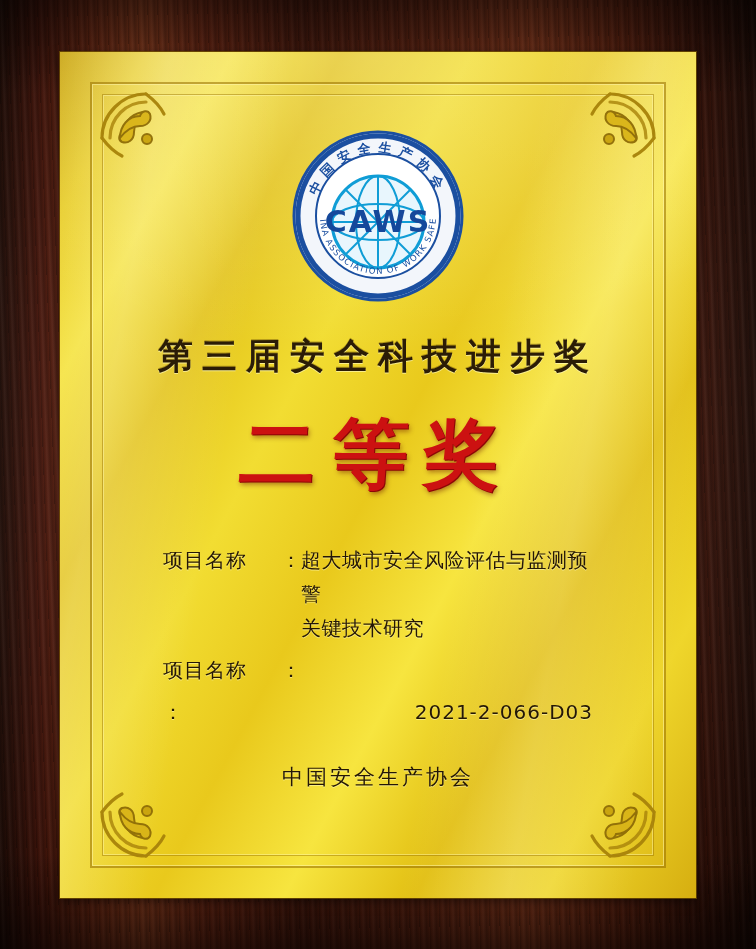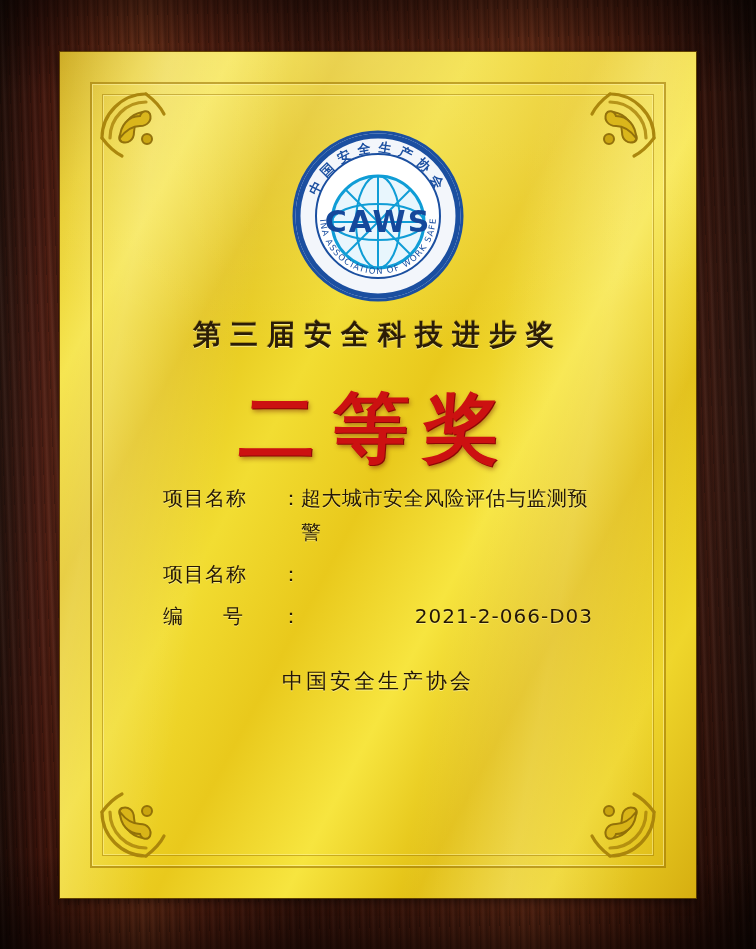--- a/index.html
+++ b/index.html
@@ -137,23 +137,23 @@
   
   .emblem-wrap {
     margin-top: 78px;
     width: 172px;
     height: 172px;
   }
   .emblem-wrap svg { display:block; }
 
   
   .award-title {
-    margin-top: 14px;
+    margin-top: 31px;
     font-family: Liberation Mono, monospace;
-    font-size: 28px;
+    font-size: 35px;
     font-weight: bold;
     letter-spacing: 9px;
     color: #2b1c06;
     text-shadow: 0 1px 0 rgba(255,250,190,0.65), 0 -1px 0 rgba(90,62,0,0.4);
     white-space: nowrap;
   }
   .grade {
     margin-top: 24px;
     font-family: "DejaVu Serif", serif;
     font-size: 76px;
@@ -162,20 +162,21 @@
     color: #cc1111;
     text-shadow:
       1px 1px 0 #8d0606,
       2px 3px 5px rgba(90,0,0,0.45);
     transform: skewX(-4deg);
     white-space: nowrap;
   }
 
   
   .fields {
+    margin-top: 36px;
     width: 430px;
     color: #241705;
   }
   .field {
     display: flex;
     align-items: flex-start;
     margin-bottom: 8px;
     font-size: 20px;
     line-height: 34px;
     text-shadow: 0 1px 0 rgba(255,250,190,0.55);
@@ -320,30 +321,30 @@
 
       <div class="grade">二等奖</div>
 
       <div class="fields">
 
         <div class="field">
           <span class="field-label">项目名称</span>
           <span class="field-colon">：</span>
           <span class="field-value">
             <span>超大城市安全风险评估与监测预警</span>
+            <span class="line2">关键技术研究</span>
           </span>
         </div>
 
         <div class="field">
           <span class="field-label">项目名称</span>
           <span class="field-colon">：</span>
         </div>
 
         <div class="field">
-          <span class="field-label spaced">编　号</span>
           <span class="field-colon">：</span>
           <span class="field-value num">2021-2-066-D03</span>
         </div>
 
       </div>
 
       <div class="footer">
         <div>中国安全生产协会</div>
       </div>
 

